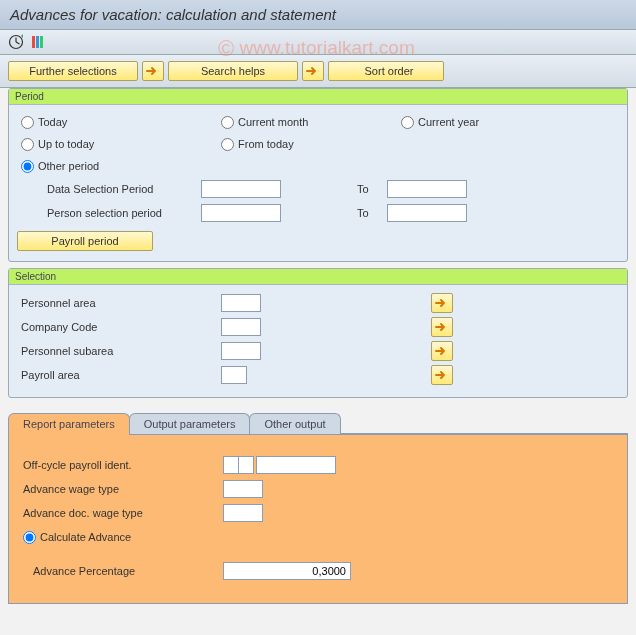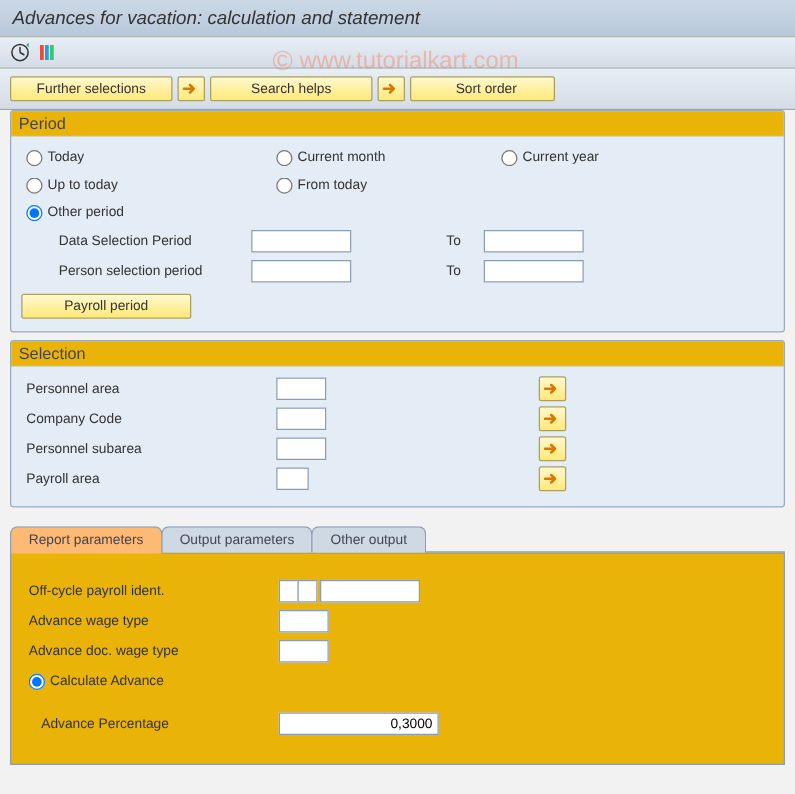--- a/index.html
+++ b/index.html
@@ -68,23 +68,23 @@
     justify-content: center;
     cursor: pointer;
   }
   .panel {
     margin: 0 8px 6px 8px;
     border: 1px solid #9ab;
     background: #e4ecf5;
     border-radius: 3px;
   }
   .panel-title {
-    background: #eab308;
+    background: #bef264;
     padding: 2px 6px;
-    font-size: 13px;
+    font-size: 10px;
     color: #445;
     border-bottom: 1px solid #aab8c8;
   }
   .panel-body {
     padding: 6px 12px 10px 12px;
   }
   .radio-row {
     display: flex;
     align-items: center;
     height: 22px;
@@ -148,21 +148,21 @@
     padding-bottom: 5px;
   }
   .tabfill {
     flex: 1;
     border-bottom: 1px solid #8a9db5;
     height: 1px;
     align-self: flex-end;
   }
   .tab-panel {
     border: 1px solid #8a9db5;
-    background: #eab308;
+    background: #fdba74;
     padding: 18px 4px 10px 14px;
     height: 170px;
   }
   .tp-row {
     display: flex;
     align-items: center;
     height: 24px;
   }
   .tp-row .lbl { width: 200px; }
   .tp-row.indent { margin-left: 10px; margin-top:10px; }

